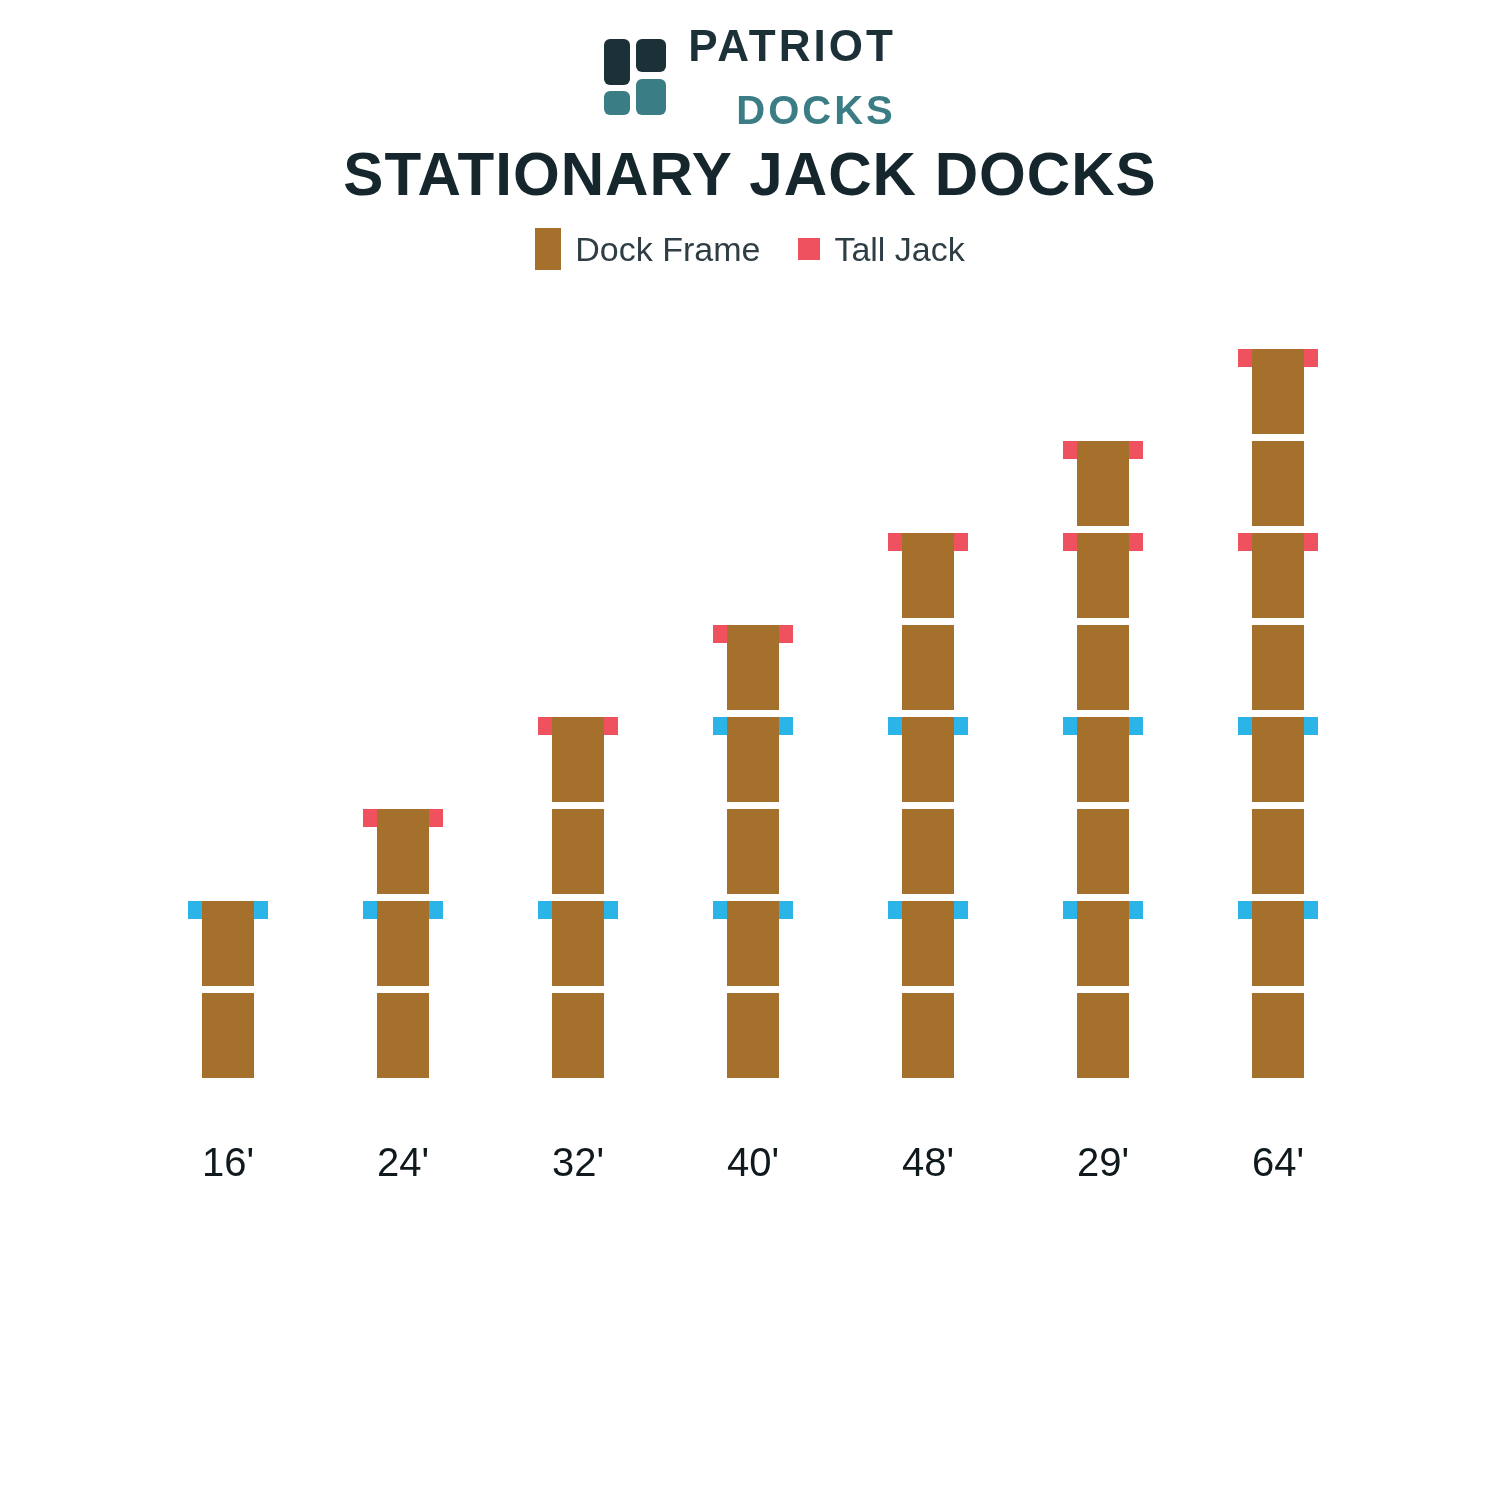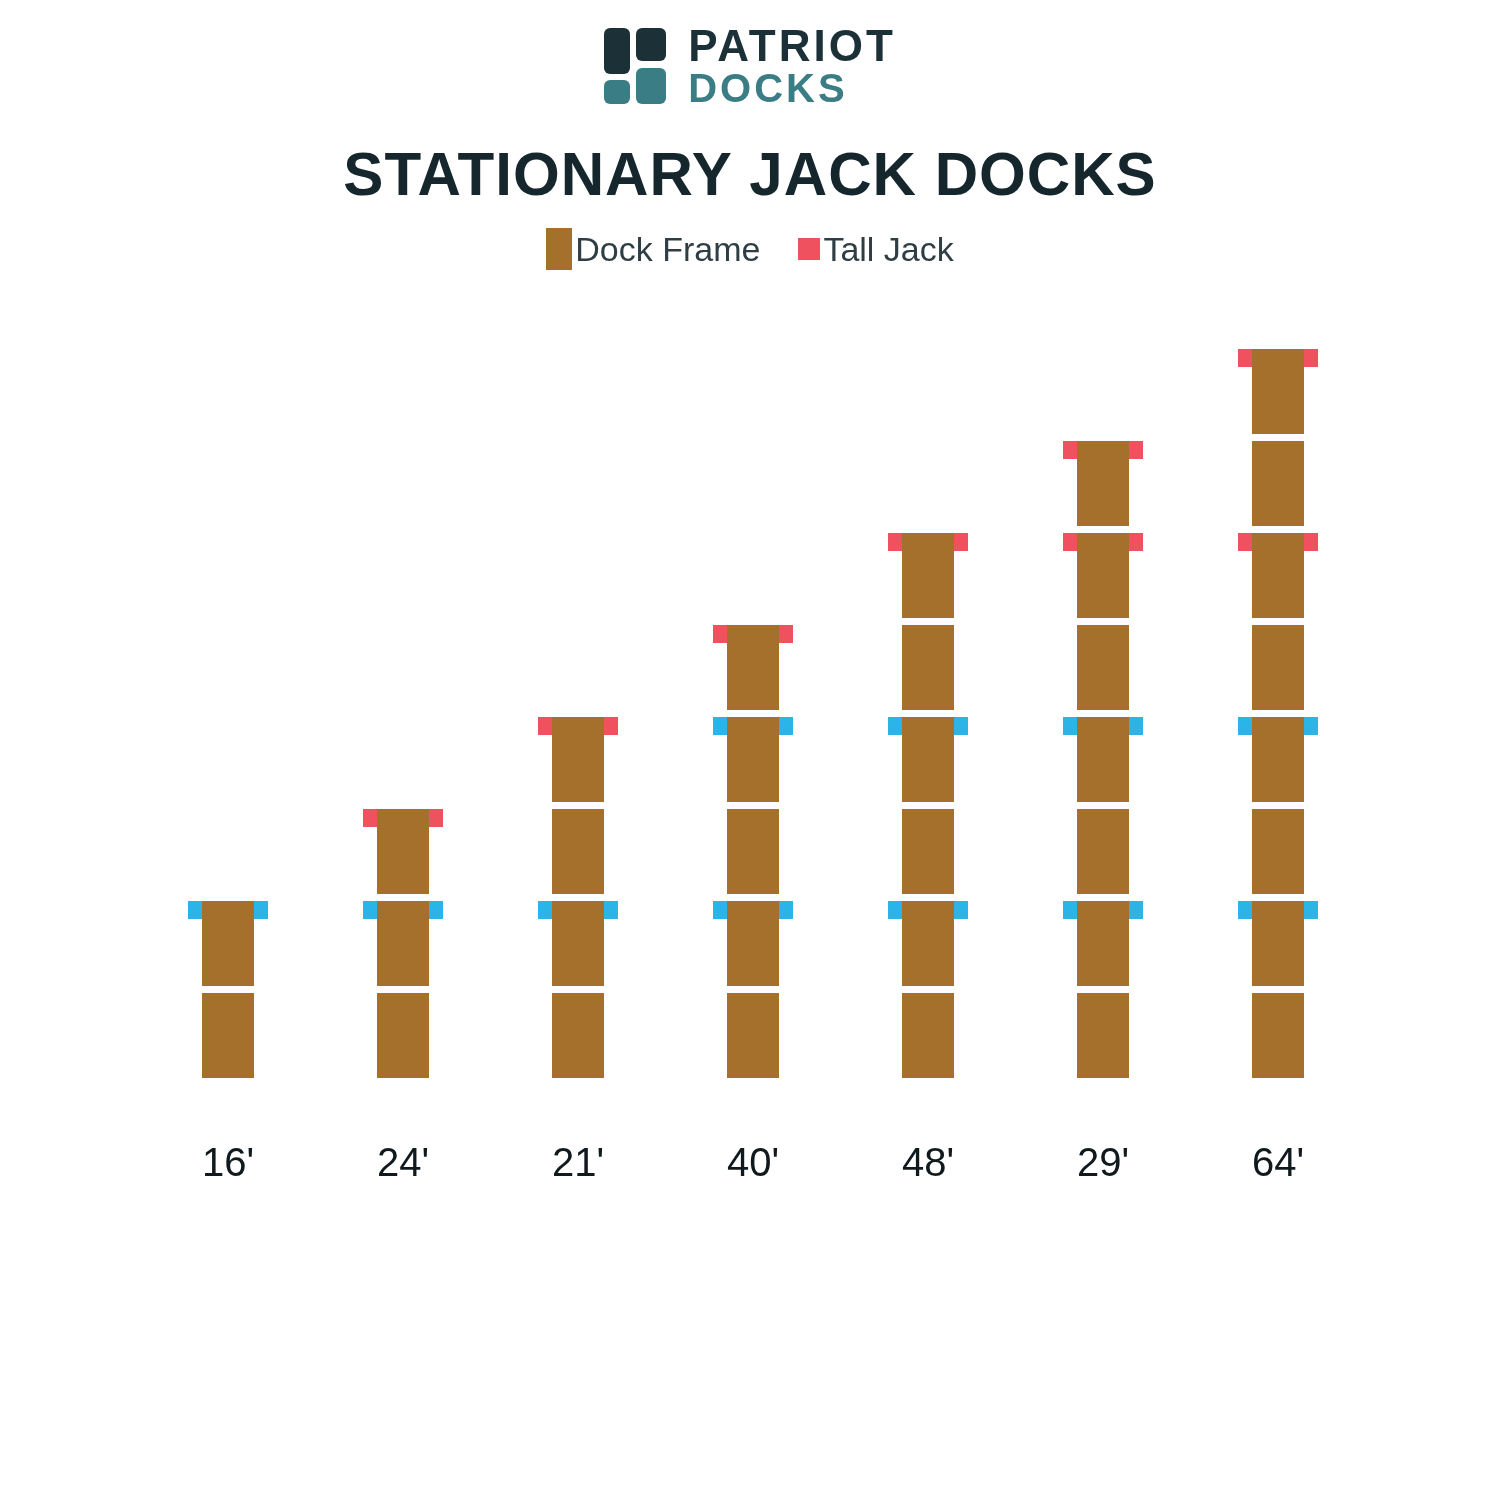--- a/index.html
+++ b/index.html
@@ -55,21 +55,22 @@
     font-size: 44px;
     font-weight: 700;
     letter-spacing: 3px;
     color: #15262c;
   }
   .logo-line2 {
     font-size: 40px;
     font-weight: 700;
     letter-spacing: 3px;
     color: #3b7d85;
-    margin-top: 0;
+    margin-top: 22px;
+    text-align: right;
   }
 
   
   .chart-title {
     position: absolute;
     left: 0;
     top: 138px;
     width: 1500px;
     text-align: center;
     font-size: 62px;
@@ -87,21 +88,21 @@
     top: 228px;
     width: 1500px;
     display: flex;
     justify-content: center;
     align-items: center;
     gap: 38px;
   }
   .legend-item {
     display: flex;
     align-items: center;
-    gap: 3px;
+    gap: 14px;
   }
   .legend-swatch { flex: 0 0 auto; }
   .legend-swatch.tall   { width: 26px; height: 42px; }
   .legend-swatch.square { width: 22px; height: 22px; }
   .legend-label {
     font-size: 34px;
     color: #2f3e45;
     white-space: nowrap;
   }
 
@@ -208,21 +209,21 @@
       <div class="bar-group" style="left: 538px; width: 80px; top: 0px; height: 1078px;">
         <div class="segment" style="top: 993px; height: 85px; background: rgb(165, 112, 43);"></div>
         <div class="segment" style="top: 901px; height: 85px; background: rgb(165, 112, 43);"></div>
         <div class="jack" style="top: 901px; background: rgb(43, 180, 232);"></div>
         <div class="segment" style="top: 901px; height: 85px; background: rgb(165, 112, 43);"></div>
         <div class="segment" style="top: 809px; height: 85px; background: rgb(165, 112, 43);"></div>
         <div class="segment" style="top: 717px; height: 85px; background: rgb(165, 112, 43);"></div>
         <div class="jack" style="top: 717px; background: rgb(240, 81, 95);"></div>
         <div class="segment" style="top: 717px; height: 85px; background: rgb(165, 112, 43);"></div>
       </div>
-      <div class="cat-label" style="left: 498px; top: 1140px;">21'</div>
+      <div class="cat-label" style="left: 498px; top: 1140px;">32'</div>
       <div class="bar-group" style="left: 713px; width: 80px; top: 0px; height: 1078px;">
         <div class="segment" style="top: 993px; height: 85px; background: rgb(165, 112, 43);"></div>
         <div class="segment" style="top: 901px; height: 85px; background: rgb(165, 112, 43);"></div>
         <div class="jack" style="top: 901px; background: rgb(43, 180, 232);"></div>
         <div class="segment" style="top: 901px; height: 85px; background: rgb(165, 112, 43);"></div>
         <div class="segment" style="top: 809px; height: 85px; background: rgb(165, 112, 43);"></div>
         <div class="segment" style="top: 717px; height: 85px; background: rgb(165, 112, 43);"></div>
         <div class="jack" style="top: 717px; background: rgb(43, 180, 232);"></div>
         <div class="segment" style="top: 717px; height: 85px; background: rgb(165, 112, 43);"></div>
         <div class="segment" style="top: 625px; height: 85px; background: rgb(165, 112, 43);"></div>

